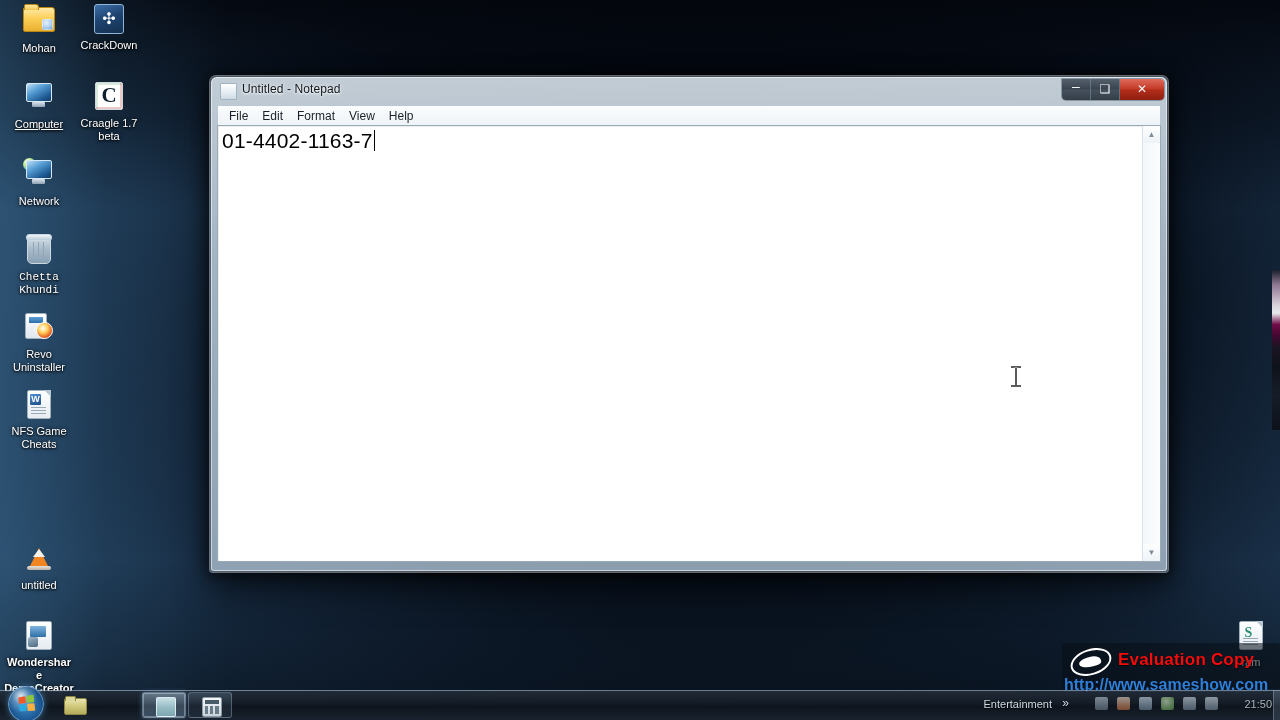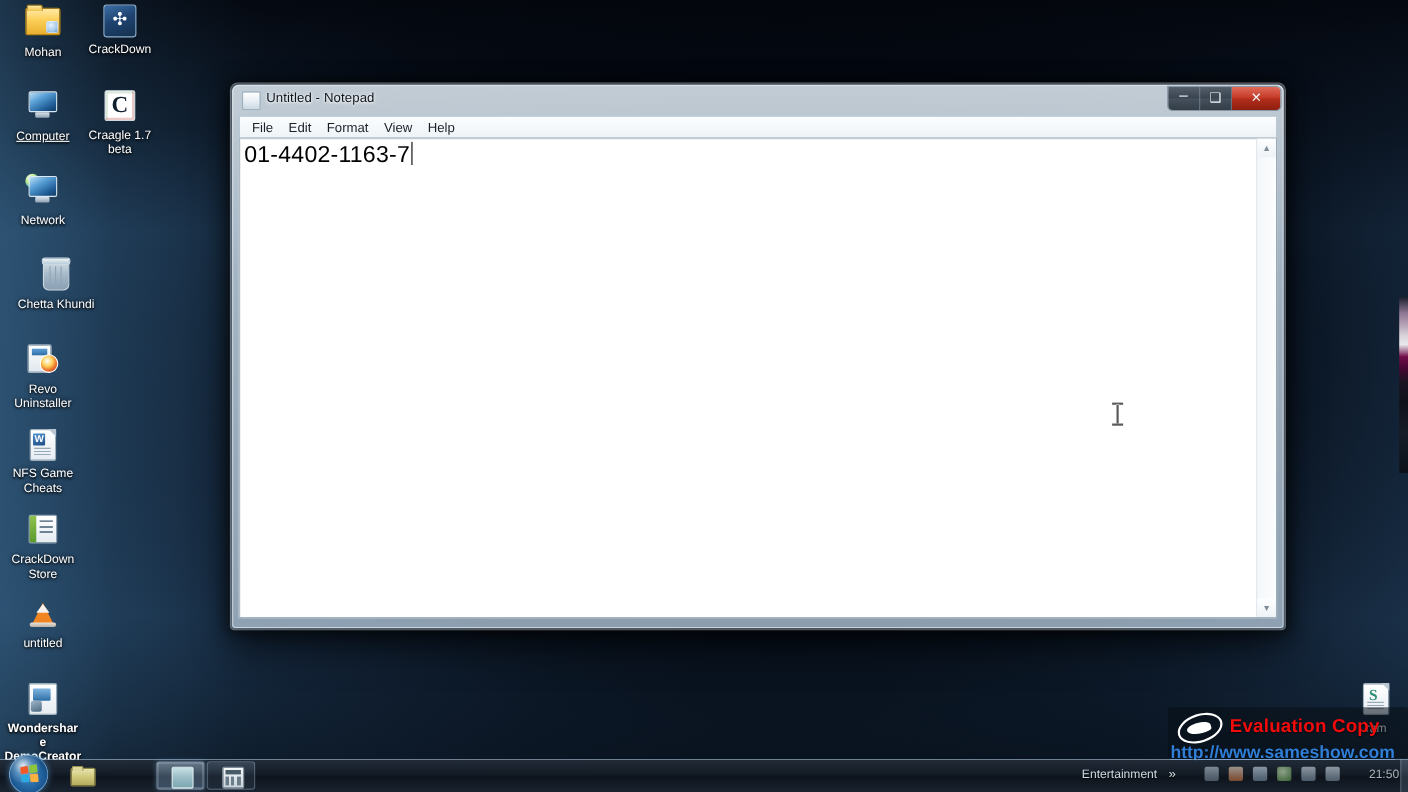--- a/index.html
+++ b/index.html
@@ -641,21 +641,21 @@
     <div class="glyph">
       <div class="ic-monitor net">
           <div class="orb"></div>
           <div class="scr"></div>
           <div class="base"></div>
         </div>
     </div>
     <span class="label">Network</span>
   </div>
 
-  <div class="dicon" style="left:16px;  top:233px;">
+  <div class="dicon" style="left:4px;  top:233px;font-family:Liberation Mono, monospace;">
     <div class="glyph">
         <div class="ic-bin"></div>
       </div>
     <span class="label">Chetta Khundi</span>
   </div>
 
   <div class="dicon" style="left:4px;  top:310px;">
     <div class="glyph">
       <div class="ic-revo">
           <div class="sheet">
@@ -670,26 +670,20 @@
   <div class="dicon" style="left:4px;  top:387px;">
     <div class="glyph">
       <div class="ic-doc">
           <div class="w">W</div>
           <div class="lines"></div>
         </div>
     </div>
     <span class="label">NFS Game Cheats</span>
   </div>
 
-  <div class="dicon" style="left:4px;  top:464px;">
-    <div class="glyph">
-        <div class="ic-list"></div>
-      </div>
-    <span class="label">CrackDown Store</span>
-  </div>
 
   <div class="dicon" style="left:4px;  top:541px;">
     <div class="glyph">
       <div class="ic-vlc">
           <div class="cone"></div>
           <div class="cone2"></div>
           <div class="base"></div>
         </div>
     </div>
     <span class="label">untitled</span>

